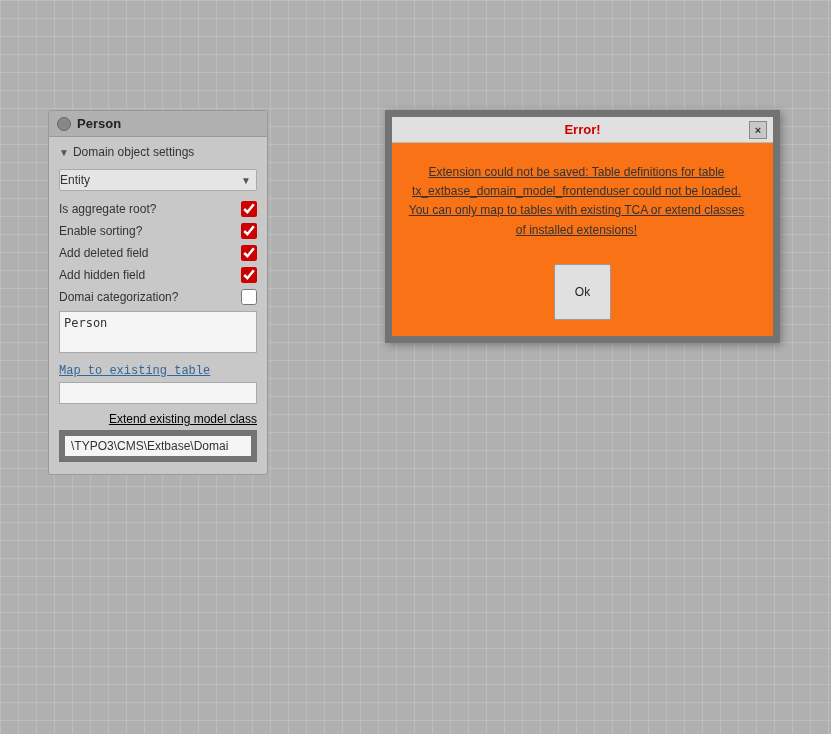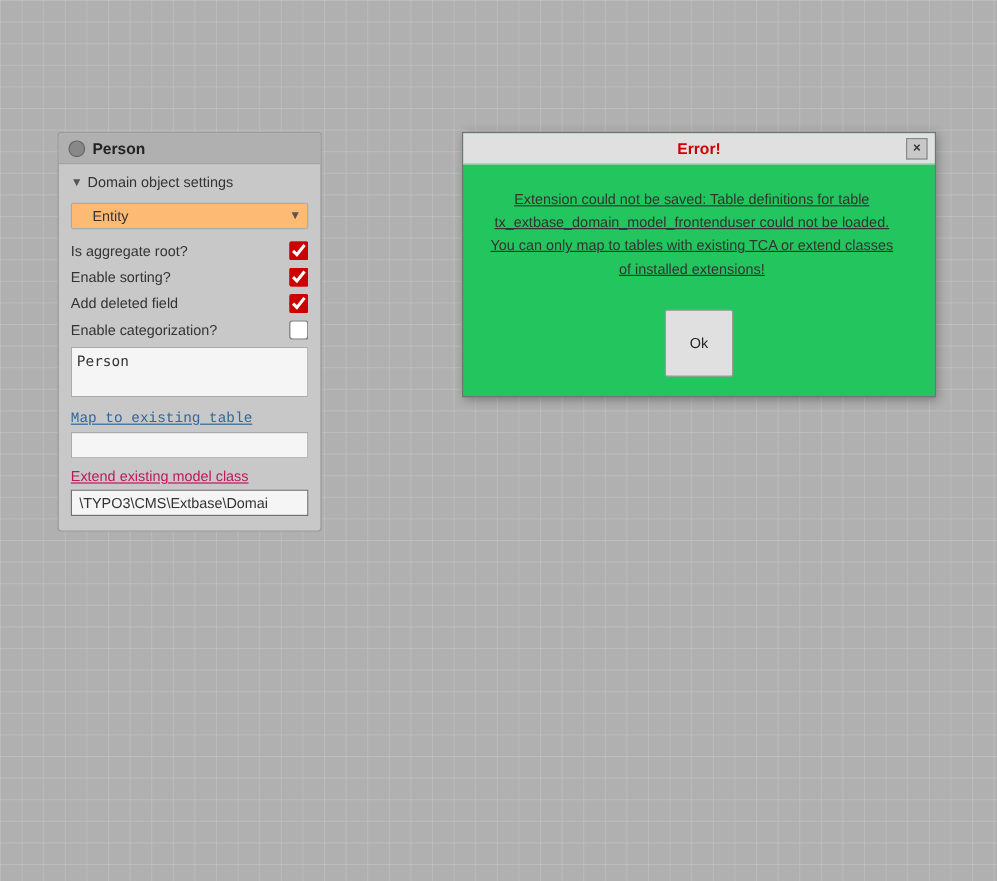--- a/index.html
+++ b/index.html
@@ -78,22 +78,22 @@
       font-size: 12px;
     }
 
     .select-wrapper {
       position: relative;
       margin-bottom: 10px;
     }
 
     .select-box {
       width: 100%;
-      padding: 3px 17px;
-      background: #fdba74;
+      padding: 3px 0;
+      background: #e5e5e5;
       border: 1px solid #aaa;
       border-radius: 2px;
       font-size: 12px;
       color: #333;
       appearance: none;
       cursor: pointer;
     }
 
     .select-arrow {
       position: absolute;
@@ -150,52 +150,53 @@
       width: 100%;
       padding: 3px 6px;
       border: 1px solid #aaa;
       background: #f5f5f5;
       font-size: 12px;
       color: #333;
       margin-bottom: 8px;
     }
 
     .extend-label {
-      color: #be185d;
+      color: #000000;
       font-size: 12px;
       margin-bottom: 4px;
       text-decoration: underline;
       cursor: pointer;
+      text-align: right;
     }
 
     .extend-input {
       width: 100%;
       padding: 3px 6px;
-      border: 1px solid #737373;
+      border: 6px solid #737373;
       background: #f5f5f5;
       font-size: 12px;
       color: #333;
     }
 
     
     .dialog-overlay {
       position: absolute;
       top: 0; left: 0;
       width: 831px;
       height: 734px;
       pointer-events: none;
     }
 
     .dialog {
       position: absolute;
       top: 110px;
       left: 385px;
       width: 395px;
-      background: #22c55e;
-      border: 1px solid #737373;
+      background: #f97316;
+      border: 7px solid #737373;
       box-shadow: 2px 2px 8px rgba(0,0,0,0.3);
       pointer-events: all;
     }
 
     .dialog-titlebar {
       background: #e0e0e0;
       border-bottom: 1px solid #bbb;
       padding: 5px 8px;
       display: flex;
       align-items: center;
@@ -281,21 +282,25 @@
     </div>
     <div class="checkbox-row">
       <label>Enable sorting?</label>
       <input type="checkbox" checked="" style="">
     </div>
     <div class="checkbox-row">
       <label>Add deleted field</label>
       <input type="checkbox" checked="" style="">
     </div>
     <div class="checkbox-row">
-      <label>Enable categorization?</label>
+      <label>Add hidden field</label>
+      <input type="checkbox" checked="" style="">
+    </div>
+    <div class="checkbox-row">
+      <label>Domai categorization?</label>
       <input type="checkbox" style="">
     </div>
 
     <textarea class="textarea-field" style="">Person</textarea>
 
     <div class="map-label">Map to existing table</div>
     <input type="text" class="text-input" value="" style="">
 
     <div class="extend-label">Extend existing model class</div>
     <input type="text" class="extend-input" value="\TYPO3\CMS\Extbase\Domai" style="">

